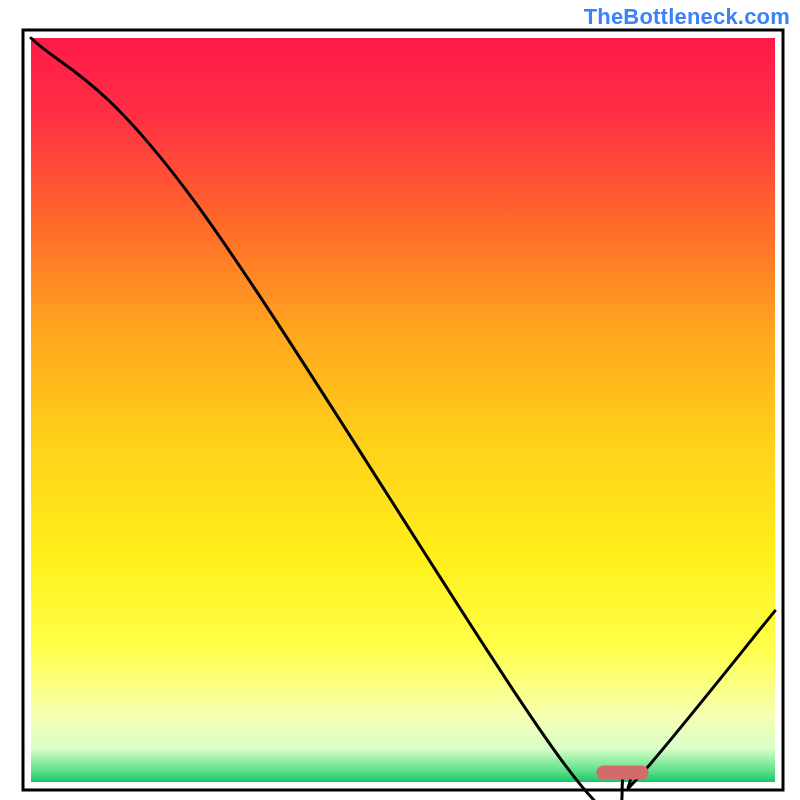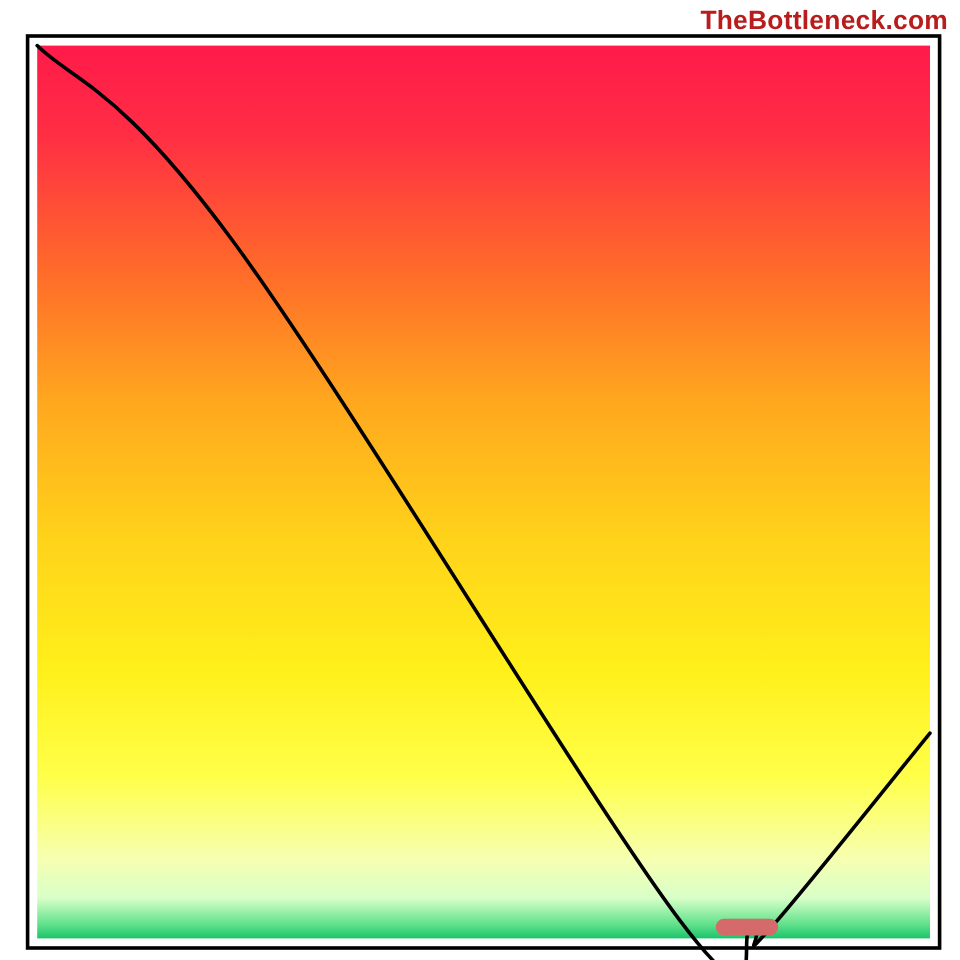--- a/index.html
+++ b/index.html
@@ -15,21 +15,21 @@
     width: 800px;
     height: 800px;
     background: #ffffff;
   }
   .watermark {
     position: absolute;
     top: 4px;
     right: 10px;
     font-size: 22px;
     font-weight: 600;
-    color: #b91c1c;
+    color: #3b82f6;
     letter-spacing: 0.2px;
     z-index: 5;
   }
   svg {
     display: block;
   }
 </style>
 </head>
 <body>
 

